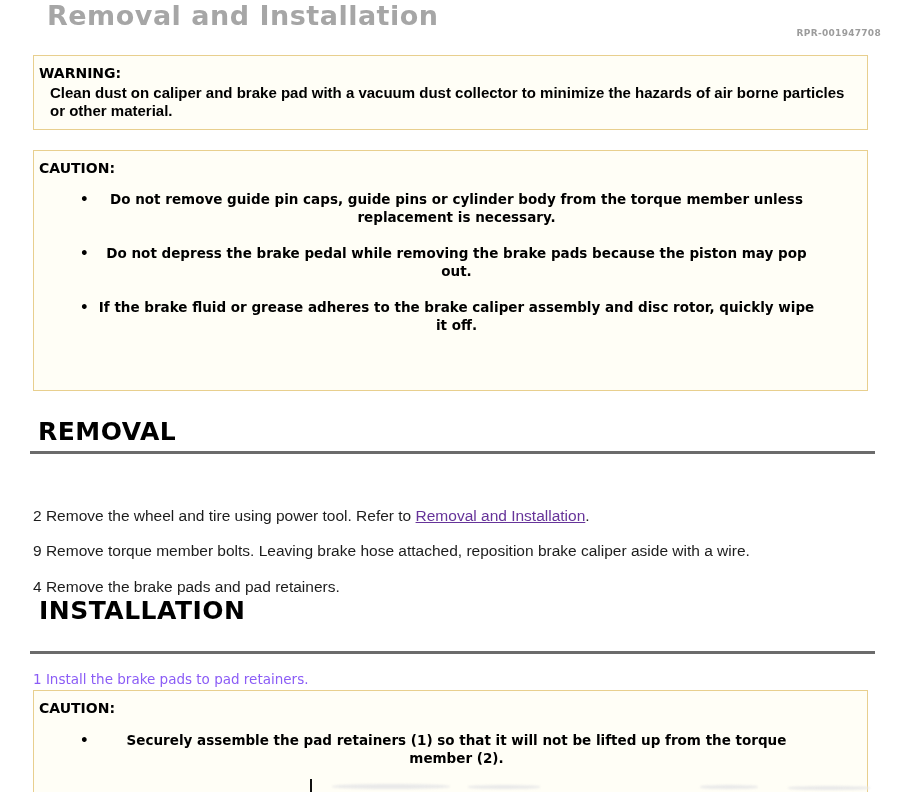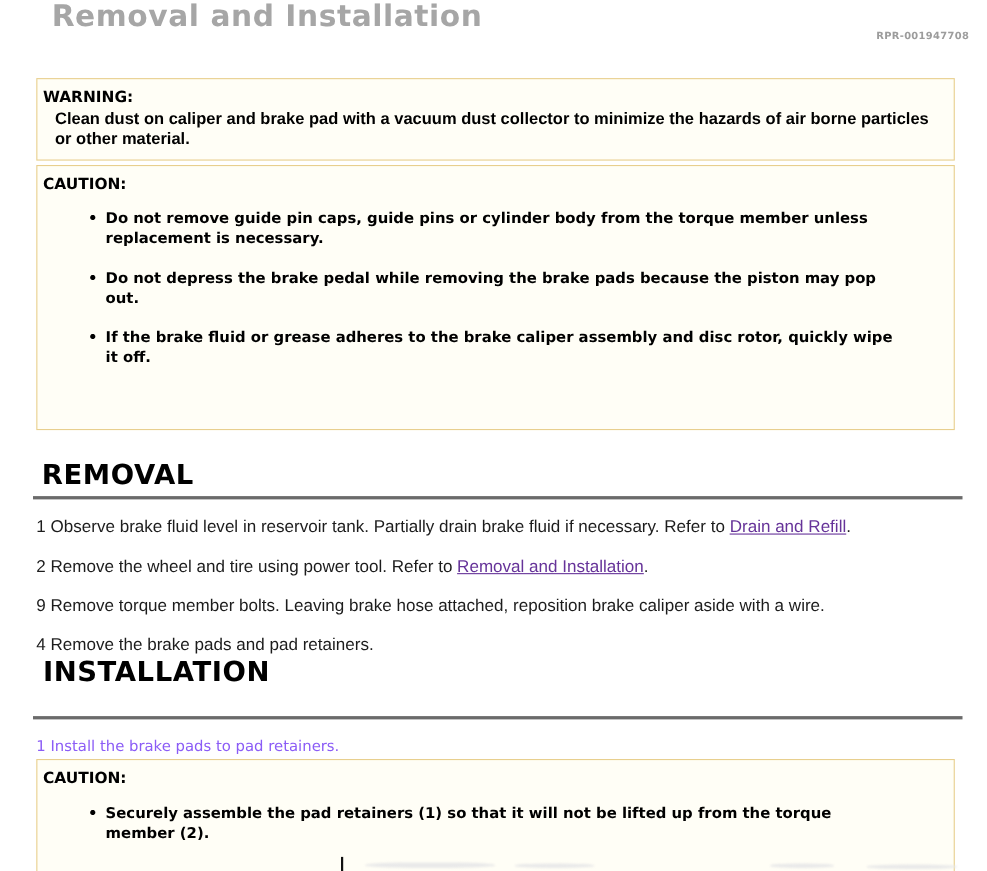--- a/index.html
+++ b/index.html
@@ -16,32 +16,32 @@
   .ref-code {
     position:absolute; top:28px; right:16px;
     font:bold 9px "DejaVu Sans", sans-serif;
     color:#9c9c9c; letter-spacing:0.3px;
   }
   .note-box {
     position:absolute; left:33px; width:835px;
     border:1px solid #e8cf8e; background:#fffef6;
     box-sizing:border-box;
   }
-  .warning-box { top:55px; height:75px;margin-top:16px; }
+  .warning-box { top:55px; height:75px; }
   .caution-box-top { top:150px; height:241px; }
   .caution-box-bottom { top:690px; height:112px; }
   .note-label {
     padding:9px 0 0 5px;
     font:bold 14px "DejaVu Sans", sans-serif; color:#000;
   }
   .warning-text {
     margin:3px 16px 0 16px; width:800px;
     font:bold 15px/18px "Liberation Sans", sans-serif; color:#000;
   }
-  .bullets { list-style:none; margin:14px 0 0 0; padding:0; }
+  .bullets { list-style:none; margin:14px 0 0 0; padding:0;text-align:center; }
   .bullets li {
     position:relative; margin:0 50px 18px 62px; max-width:772px;
     font:bold 13.5px/18px "DejaVu Sans", sans-serif; color:#000;
   }
   .bullets li::before { content:"\2022"; position:absolute; left:-16px; }
   .caution-box-bottom .bullets { margin-top:15px; }
   .caution-box-bottom .bullets li { max-width:748px; }
   .section-heading {
     position:absolute; margin:0;
     font:bold 25px/1 "DejaVu Sans", sans-serif;
@@ -99,21 +99,20 @@
     <ul class="bullets">
       <li>Do not remove guide pin caps, guide pins or cylinder body from the torque member unless replacement is necessary.</li>
       <li>Do not depress the brake pedal while removing the brake pads because the piston may pop out.</li>
       <li>If the brake fluid or grease adheres to the brake caliper assembly and disc rotor, quickly wipe it off.</li>
     </ul>
   </section>
 
   <h2 class="section-heading removal-heading">REMOVAL</h2>
   <div class="rule rule-removal"></div>
 
-  <p class="step step-1"><span>1 Observe brake fluid level in reservoir tank. Partially drain brake fluid if necessary. Refer to </span><a class="doc-link" href="#">Drain and Refill</a><span>.</span></p>
 
   <p class="step step-2"><span>2 Remove the wheel and tire using power tool. Refer to </span><a class="doc-link" href="#">Removal and Installation</a><span>.</span></p>
 
   <p class="step step-3">9 Remove torque member bolts. Leaving brake hose attached, reposition brake caliper aside with a wire.</p>
 
   <p class="step step-4">4 Remove the brake pads and pad retainers.</p>
 
   <h2 class="section-heading installation-heading">INSTALLATION</h2>
   <div class="rule rule-installation"></div>
 

